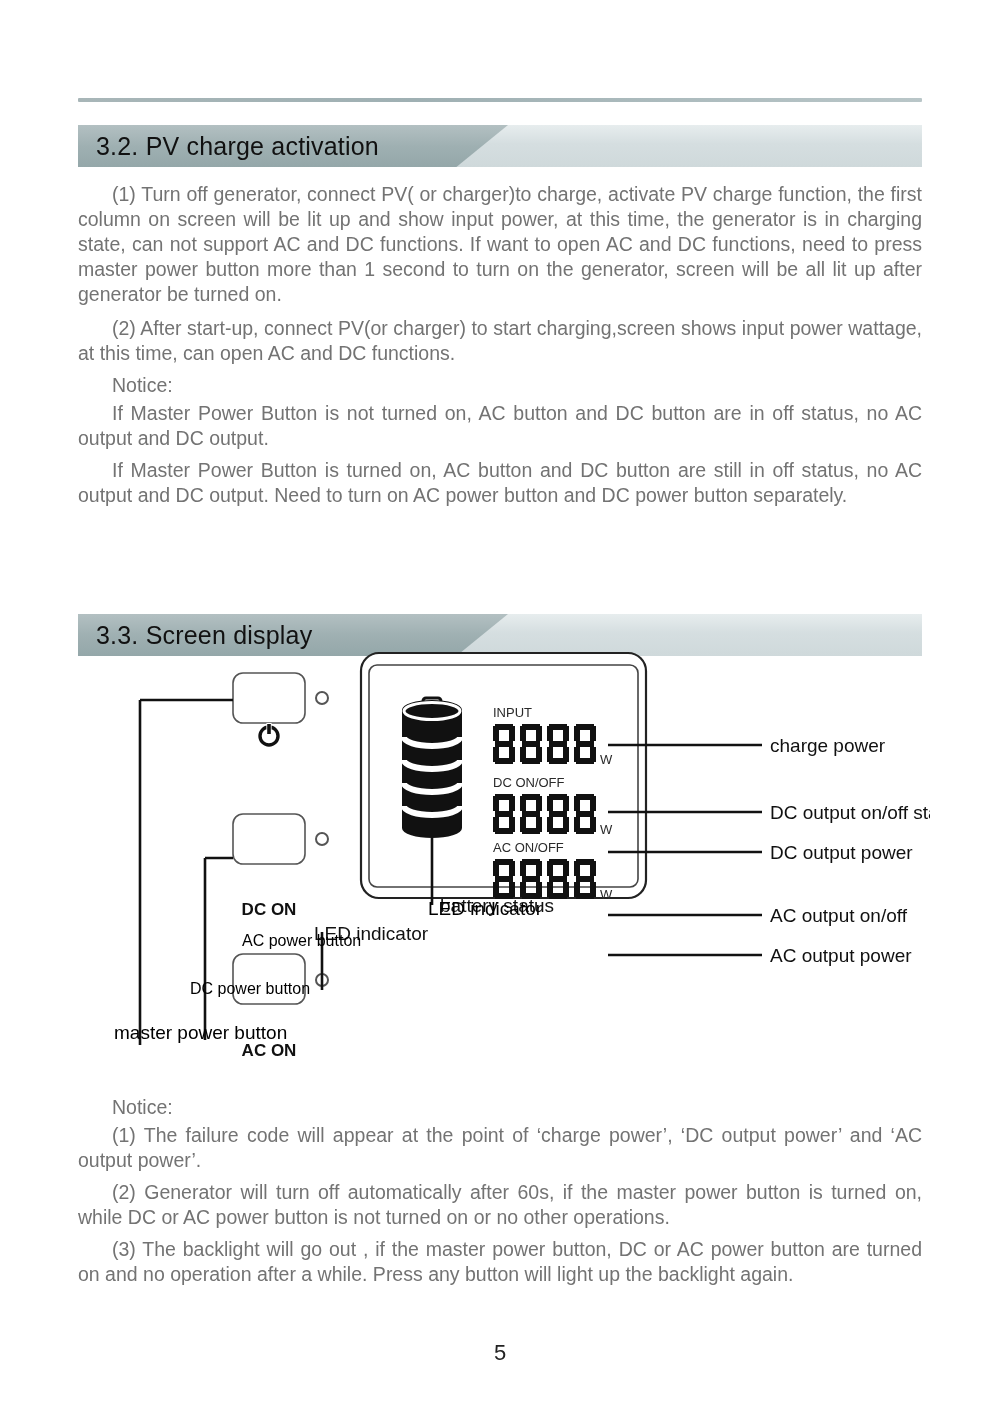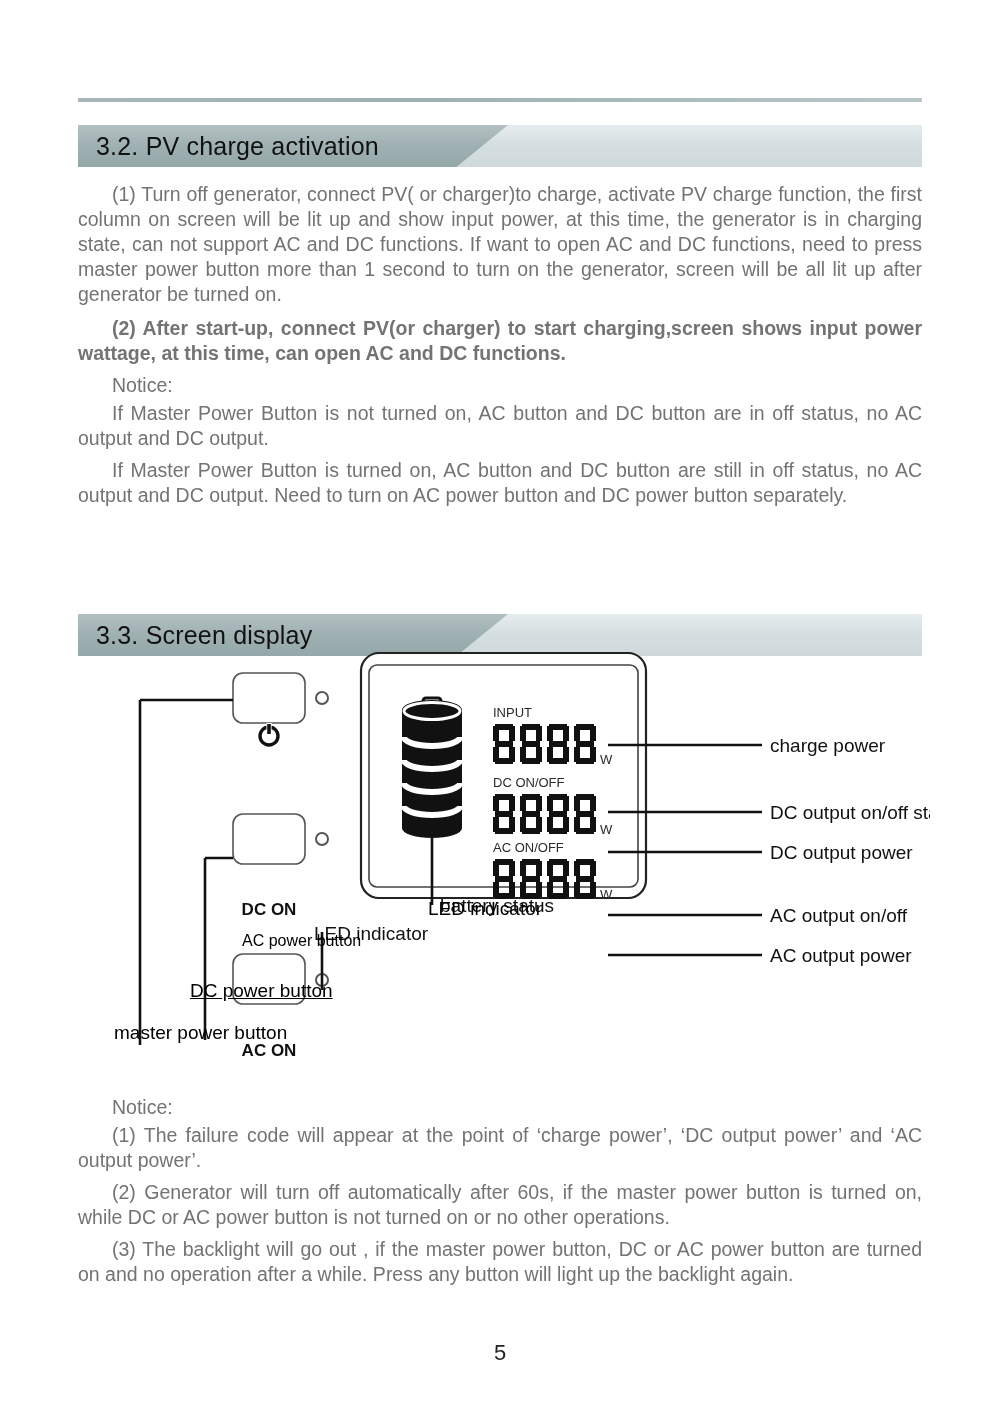--- a/index.html
+++ b/index.html
@@ -77,21 +77,21 @@
     width: 844px;
     font-size: 19.5px;
     line-height: 25px;
     text-align: justify;
     text-justify: inter-word;
     color: #737373;
   }
   .para .indent { display: inline-block; width: 34px; }
 
   #p1 { top: 182px; }
-  #p2 { top: 316px; font-weight: bold; }
+  #p2 { top: 316px; }
   #p3 { top: 373px; }
   #p4 { top: 401px; }
   #p5 { top: 458px; }
 
   #n0 { top: 1095px; }
   #n1 { top: 1123px; }
   #n2 { top: 1180px; }
   #n3 { top: 1237px; }
 
   
@@ -273,21 +273,21 @@
 
       <line x1="30" y1="60" x2="123" y2="60" stroke="#111111" stroke-width="2.6"></line>
       <line x1="30" y1="60" x2="30" y2="405" stroke="#111111" stroke-width="2.6"></line>
 
     </svg>
   </div>
 
   <div style="position:absolute; left:110px; top:640px; width:820px; height:420px; pointer-events:none;">
     <div style="position:absolute; left:318px; top:258px; font-size:19px;">LED indicator</div>
     <div style="position:absolute; left:132px; top:292px; font-size:16px;">AC power button</div>
-    <div style="position:absolute; left:80px; top:340px; font-size:19px;text-decoration:underline;">DC power button</div>
+    <div style="position:absolute; left:80px; top:340px; font-size:16px;">DC power button</div>
     <div style="position:absolute; left:4px; top:382px; font-size:19px;">master power button</div>
   </div>
 
   <div class="para" id="n0"><span class="indent"></span><span>Notice:</span></div>
   <div class="para" id="n1"><span class="indent"></span><span>(1) The failure code will appear at the point of ‘charge power’, ‘DC output power’ and ‘AC output power’.</span></div>
   <div class="para" id="n2"><span class="indent"></span><span>(2) Generator will turn off automatically after 60s, if the master power button is turned on, while DC or AC power button is not turned on or no other operations.</span></div>
   <div class="para" id="n3"><span class="indent"></span><span>(3) The backlight will go out , if the master power button, DC or AC power button are turned on and no operation after a while. Press any button will light up the backlight again.</span></div>
 
   <div class="page-number">5</div>
 

